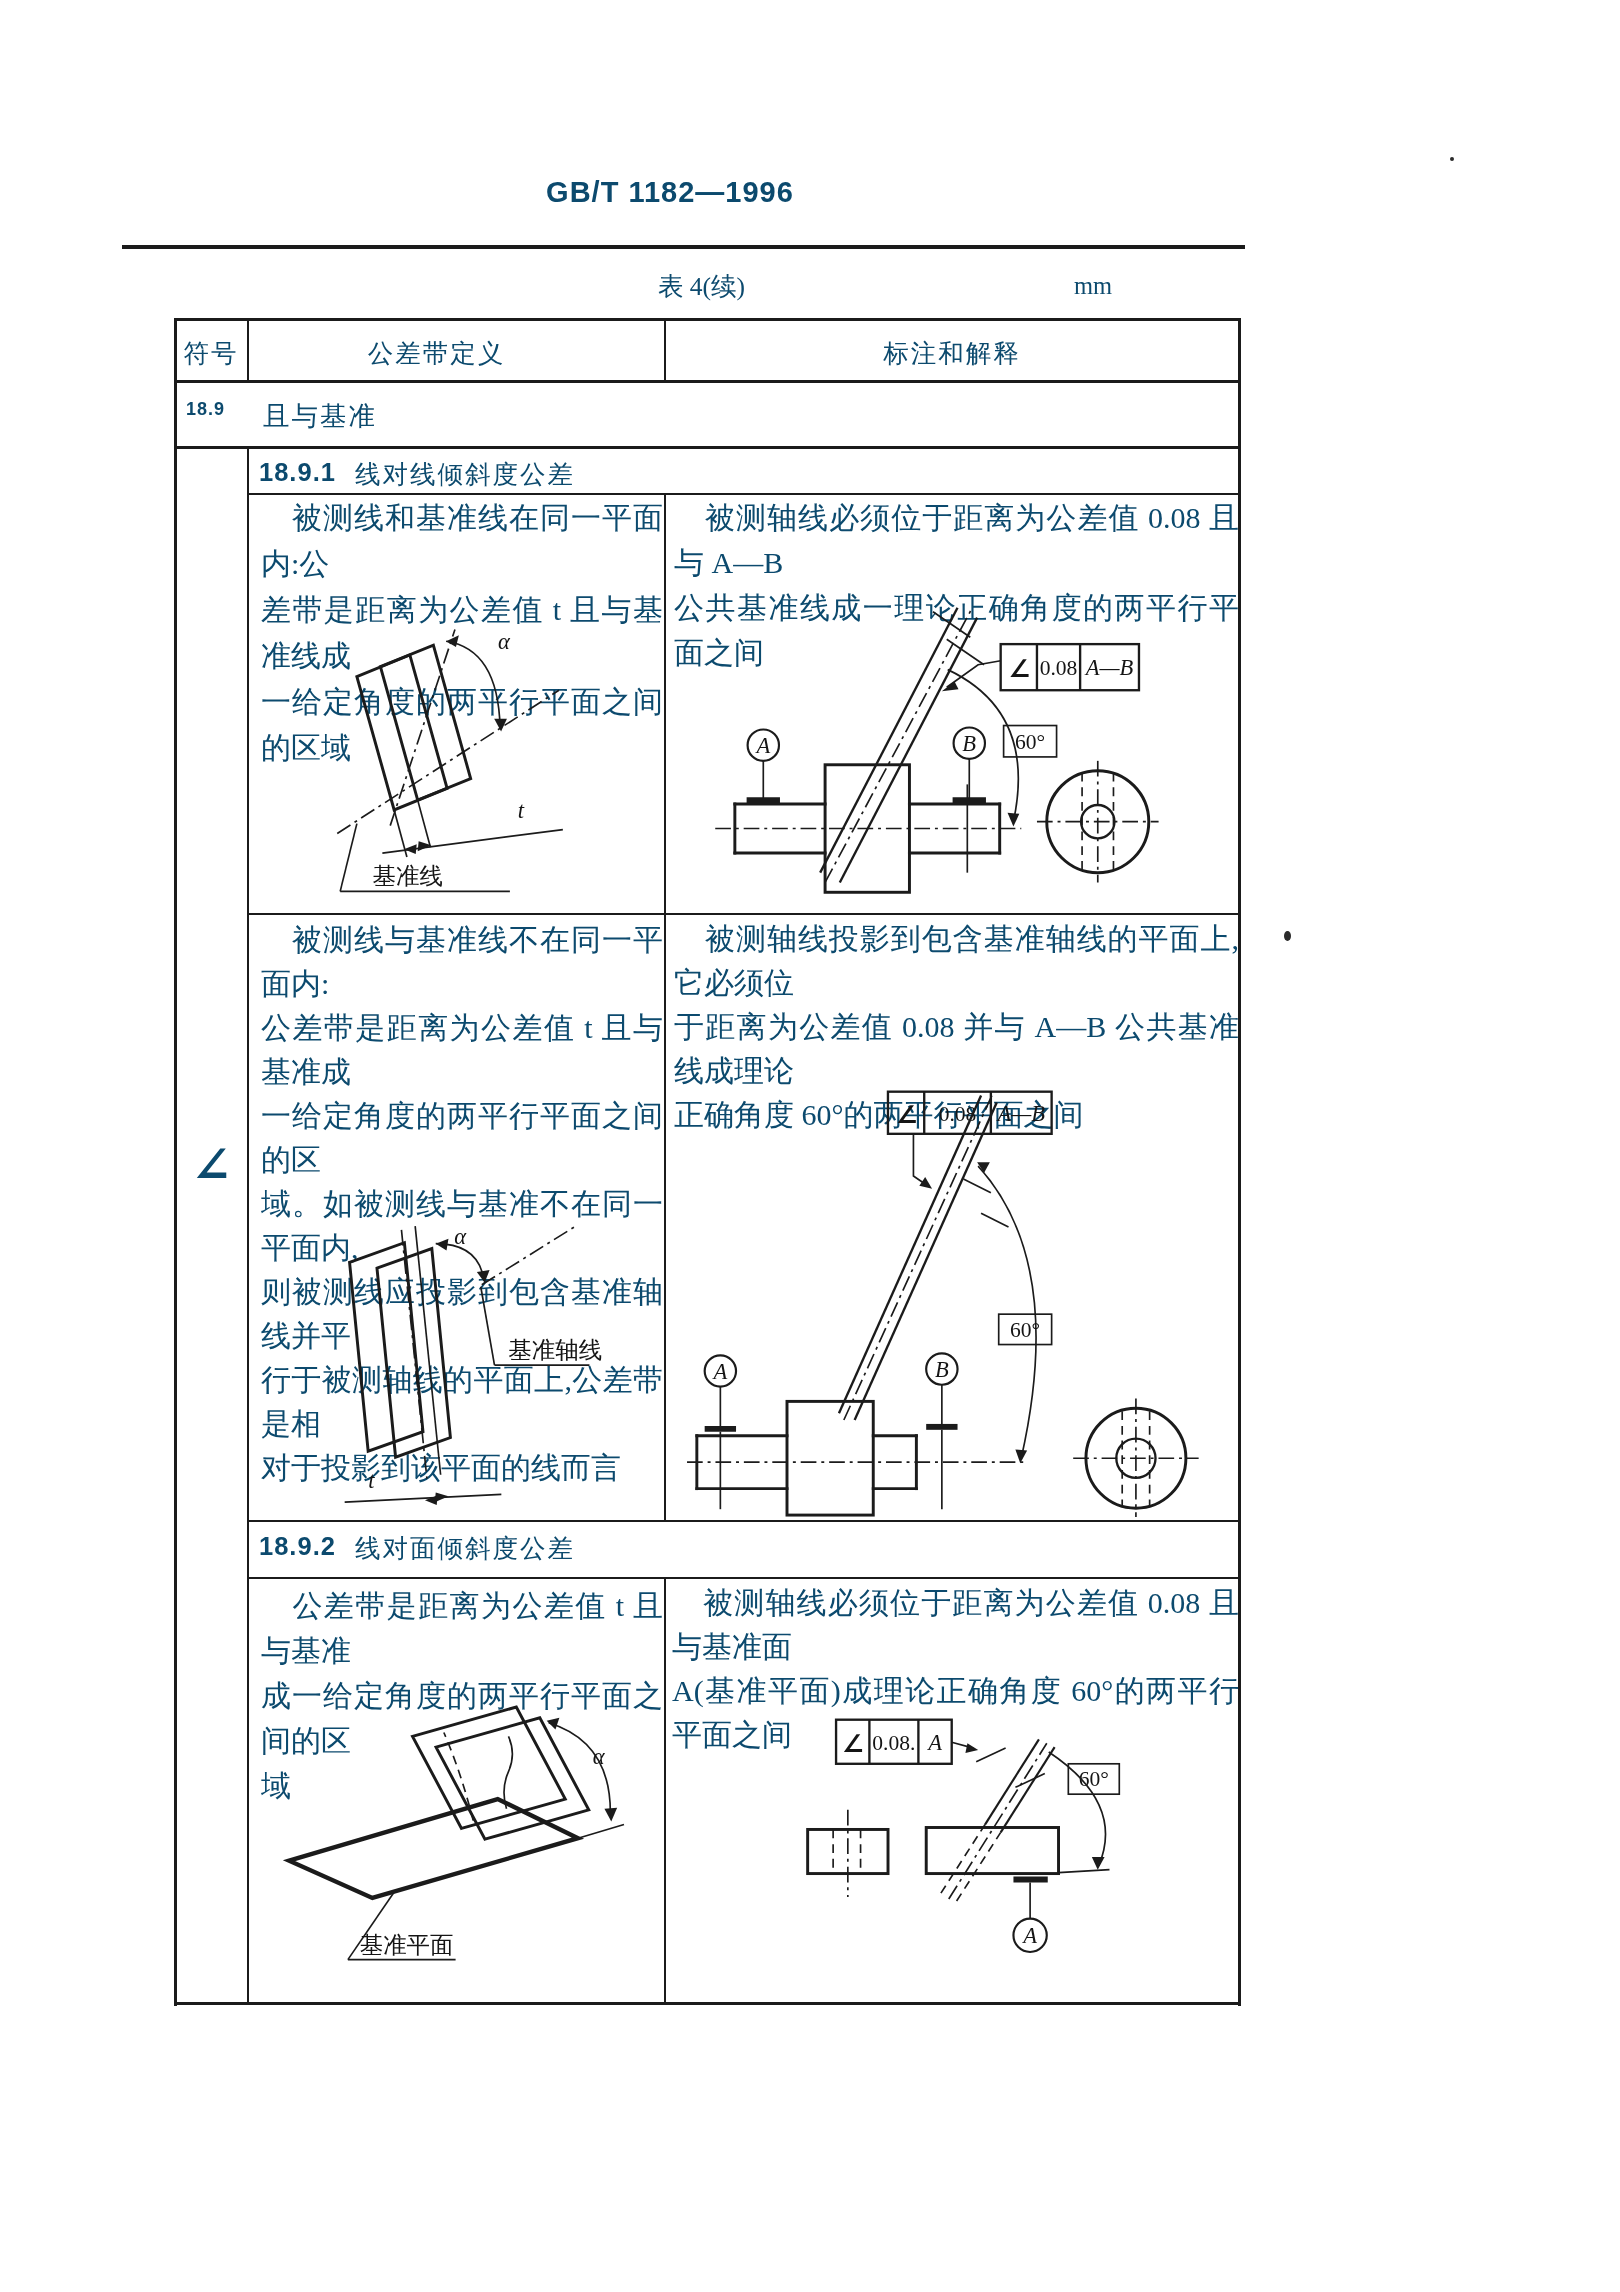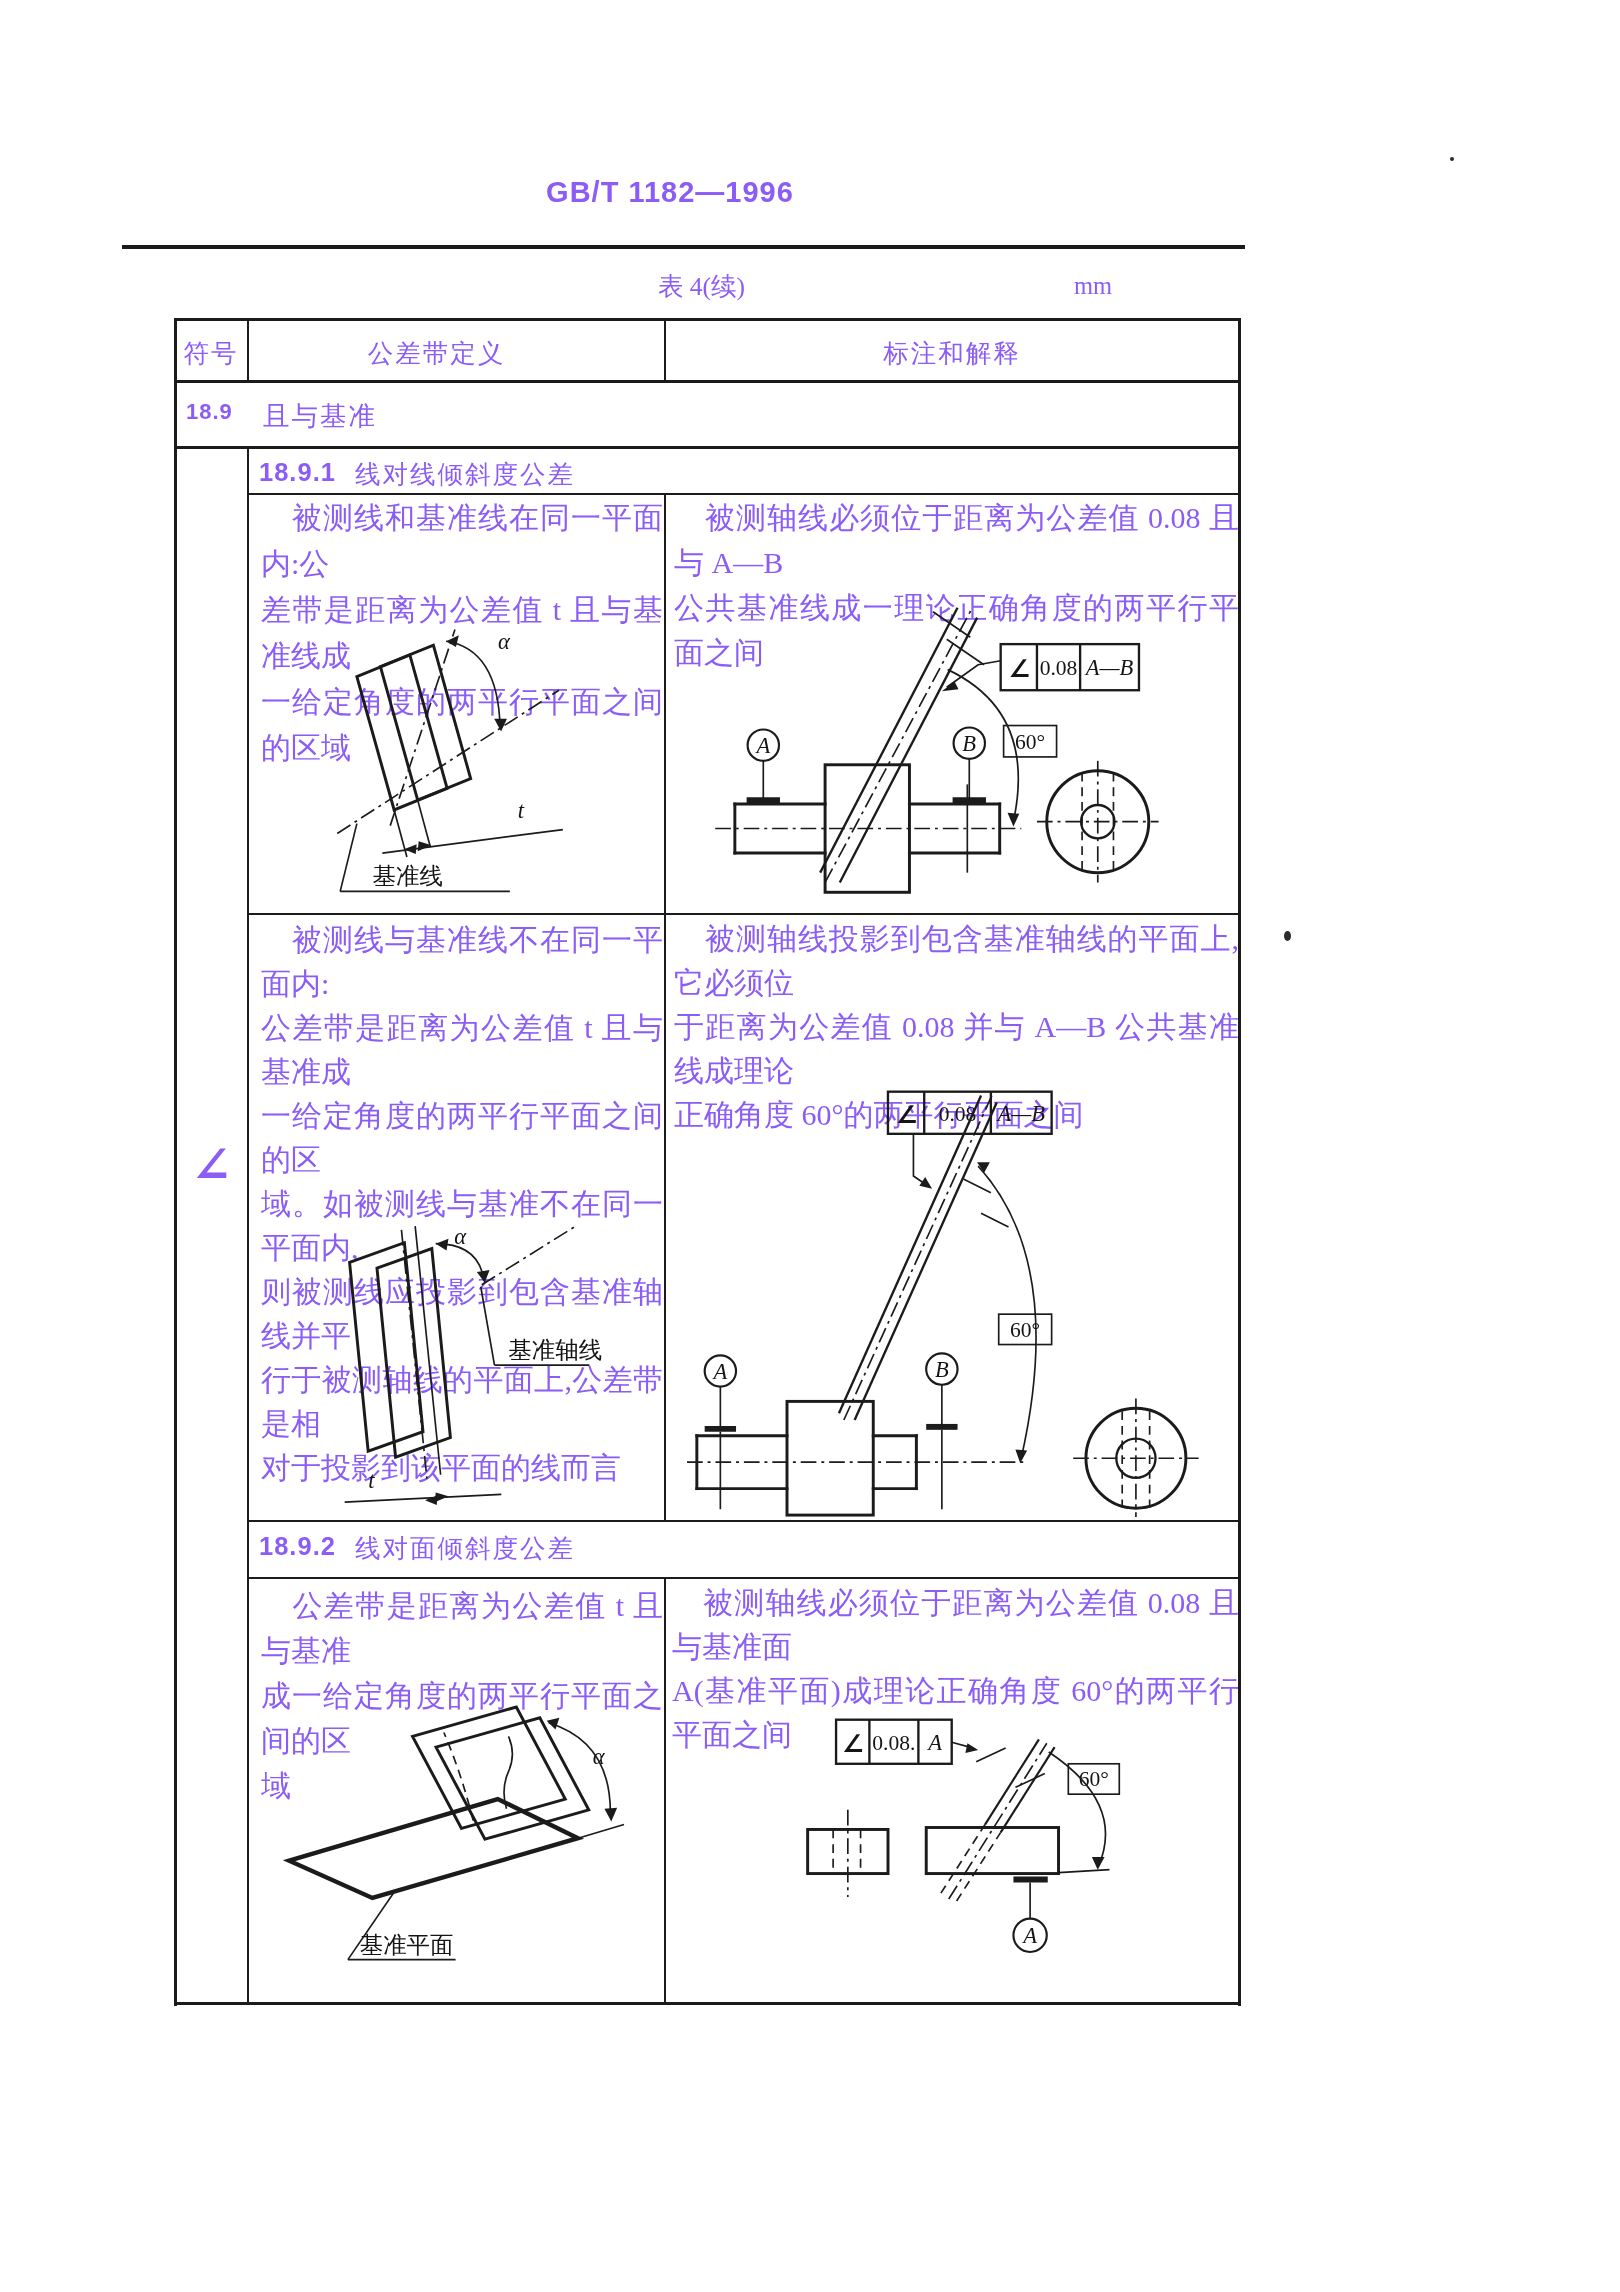--- a/index.html
+++ b/index.html
@@ -1,28 +1,28 @@
 <!DOCTYPE html>
 <html><head>
 <meta charset="utf-8">
 <style>
   html,body{margin:0;padding:0;}
   body{background:#ffffff;}
   #page{
     position:relative;width:1620px;height:2293px;background:#ffffff;overflow:hidden;
-    font-family:"Liberation Serif","DejaVu Serif",serif;color:#8b5cf6;
+    font-family:"Liberation Serif","DejaVu Serif",serif;color:#0c4a6e;
   }
   .abs{position:absolute;}
   .hline{position:absolute;background:#1b1b1b;}
   .vline{position:absolute;background:#1b1b1b;}
   .doc-code{font-family:"Liberation Sans","DejaVu Sans",sans-serif;font-weight:bold;font-size:29px;letter-spacing:1px;text-align:center;}
   .tbl-title{font-size:25.5px;text-align:right;}
   .unit{font-size:24.5px;}
   .th{font-size:25.5px;text-align:center;letter-spacing:2px;}
-  .secno{font-family:"Liberation Sans","DejaVu Sans",sans-serif;font-weight:bold;font-size:22px;letter-spacing:1px;}
+  .secno{font-family:"Liberation Sans","DejaVu Sans",sans-serif;font-weight:bold;font-size:18px;letter-spacing:1px;}
   .sectitle{font-size:26.5px;letter-spacing:2px;}
   .subno{font-family:"Liberation Sans","DejaVu Sans",sans-serif;font-weight:bold;font-size:25.5px;letter-spacing:1px;}
   .subtitle{font-size:25.5px;letter-spacing:2px;}
   .para{font-size:30px;white-space:pre-line;text-align:justify;}
   .sym-big{font-size:49px;font-weight:bold;line-height:1;}
   svg{position:absolute;overflow:visible;}
   .thick{stroke:#1b1b1b;stroke-width:3;fill:none;stroke-linecap:square;}
   .xthick{stroke:#1b1b1b;stroke-width:4.5;fill:none;stroke-linecap:square;}
   .thin{stroke:#1b1b1b;stroke-width:1.7;fill:none;}
   .cl{stroke:#1b1b1b;stroke-width:1.7;fill:none;stroke-dasharray:16 5 3 5;}

